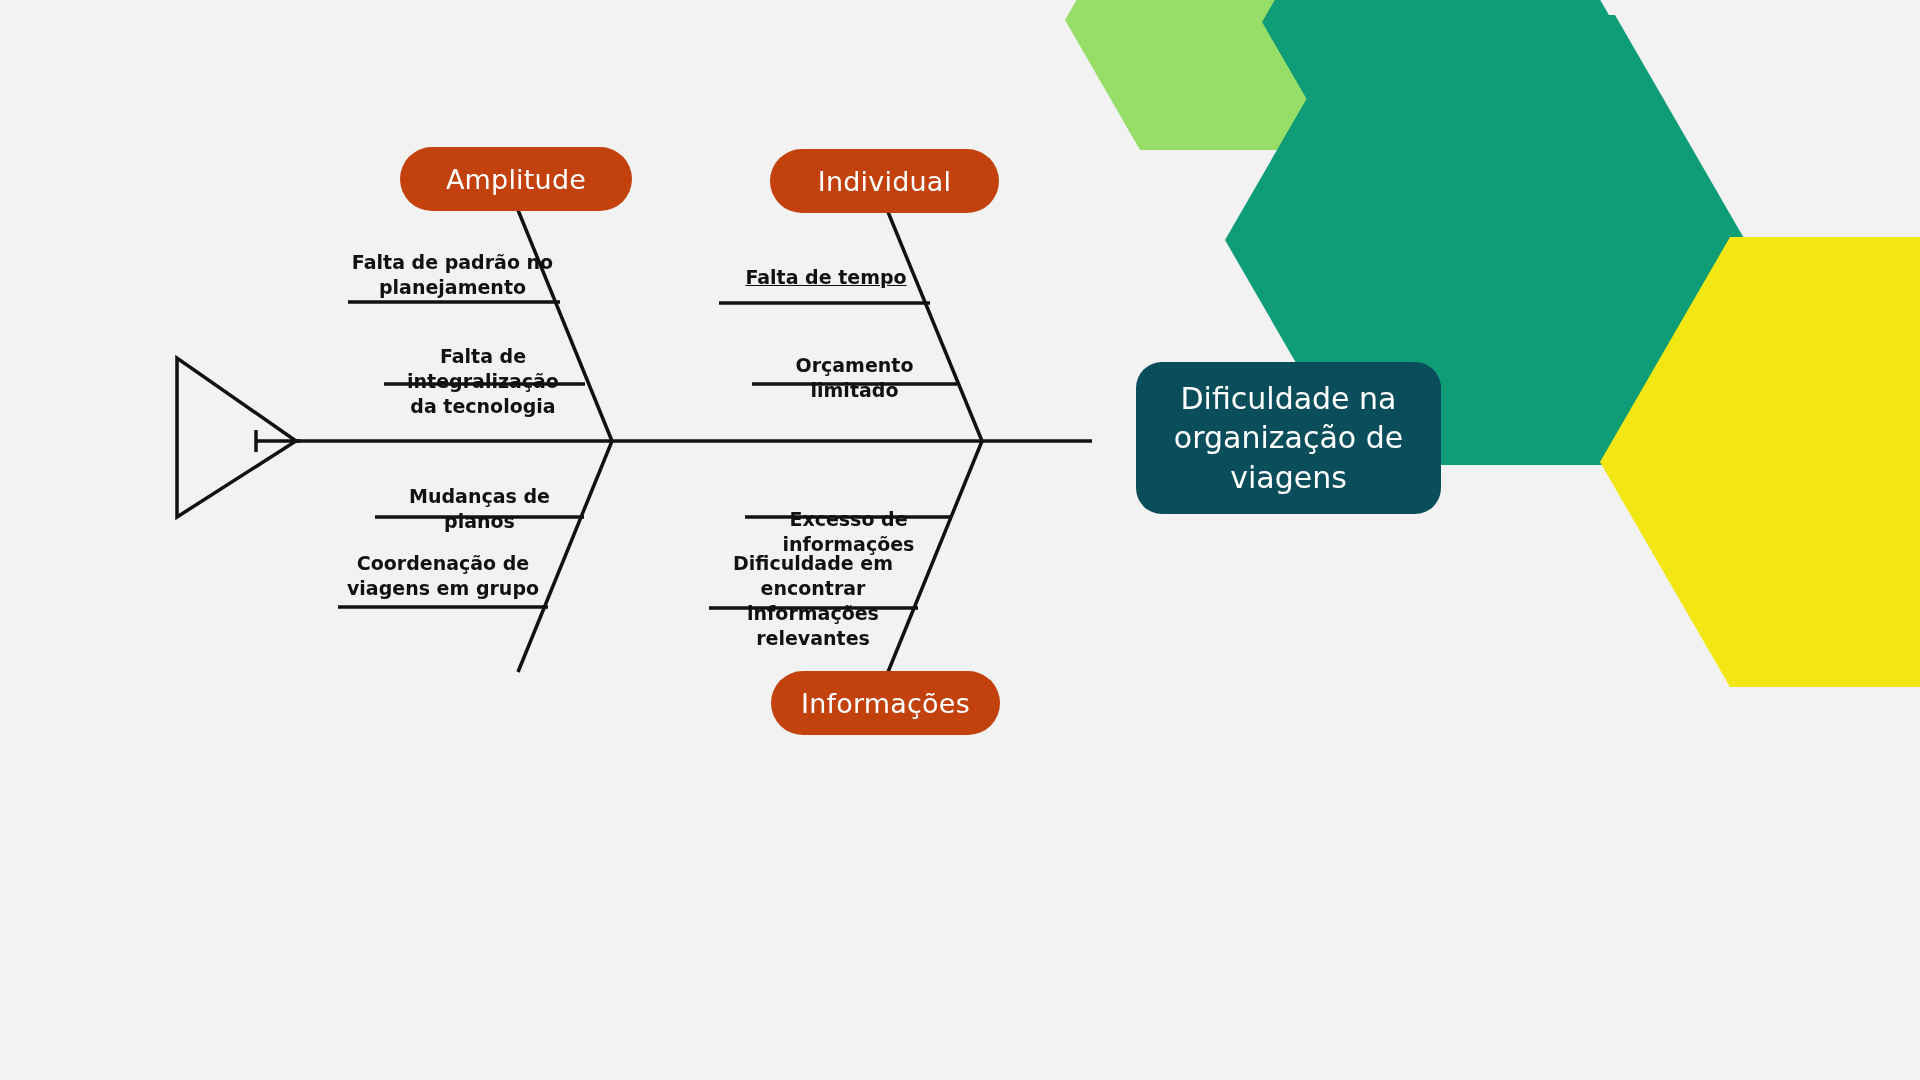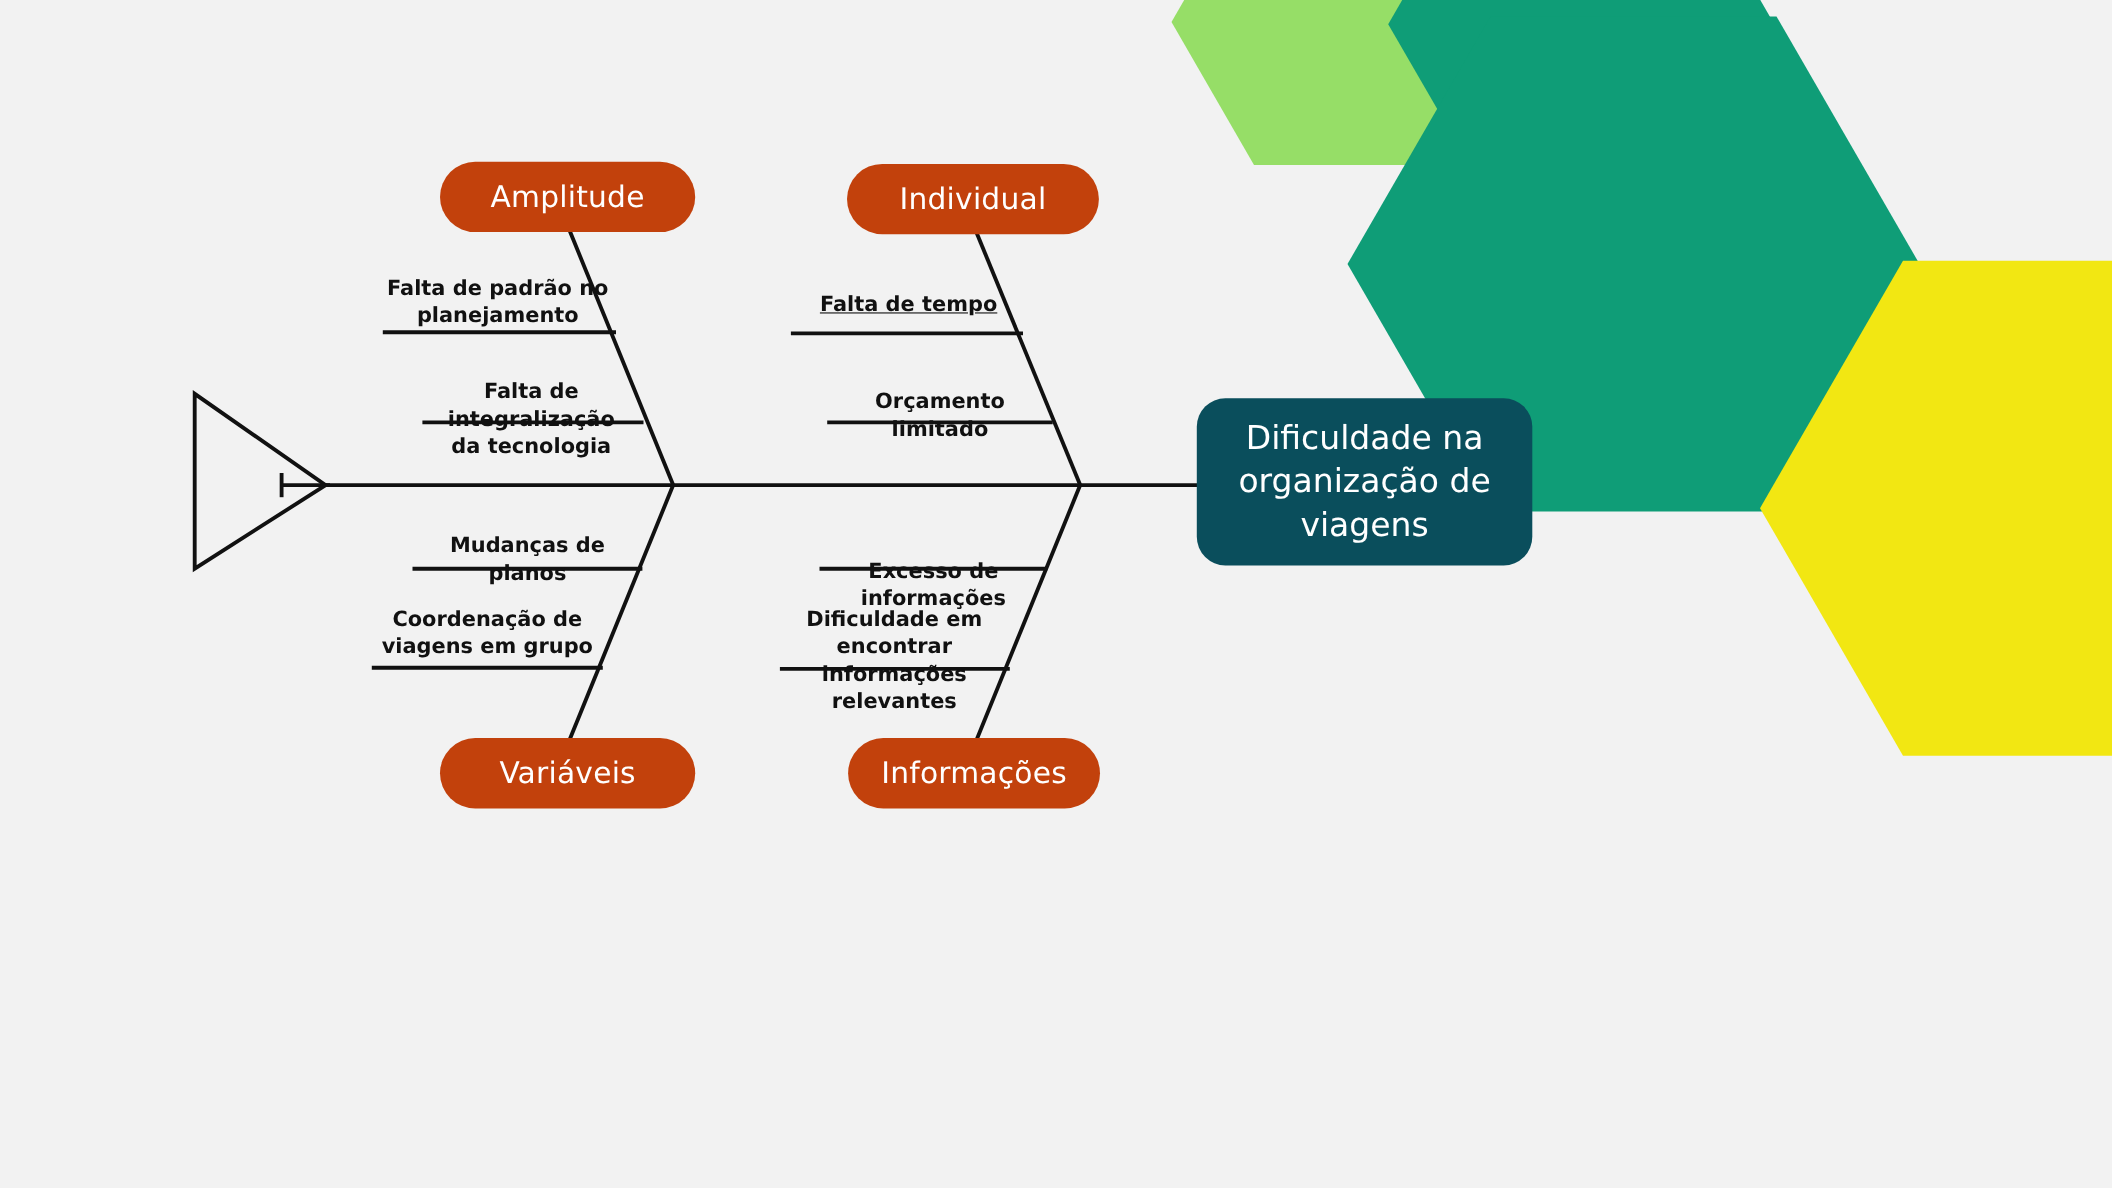--- a/index.html
+++ b/index.html
@@ -71,20 +71,21 @@
     color: #ffffff;
     display: flex;
     align-items: center;
     justify-content: center;
     font-size: 30px;
     font-weight: 400;
     line-height: 1.32;
     text-align: center;
     box-sizing: border-box;
     padding: 10px 22px;
+    margin-left: 48px;
   }
 
   .cause-label {
     position: absolute;
     color: #111111;
     font-size: 19px;
     font-weight: 600;
     line-height: 1.32;
     text-align: center;
     white-space: pre-line;
@@ -138,23 +139,20 @@
   <div class="nodes-layer">
 
     <div class="cat-pill" style="left:400px; top:147px; width:232px; height:64px;">
       <span>Amplitude</span>
     </div>
 
     <div class="cat-pill" style="left:770px; top:149px; width:229px; height:64px;">
       <span>Individual</span>
     </div>
 
-    <div class="cat-pill" style="left:400px; top:671px; width:232px; height:64px;">
-      <span>Variáveis</span>
-    </div>
 
     <div class="cat-pill" style="left:771px; top:671px; width:229px; height:64px;">
       <span>Informações</span>
     </div>
 
     <div class="cause-label" style="left:330px; top:250px; width:245px;">Falta de padrão no
 planejamento</div>
 
     <div class="cause-label" style="left:365px; top:344px; width:236px;">Falta de integralização
 da tecnologia</div>

